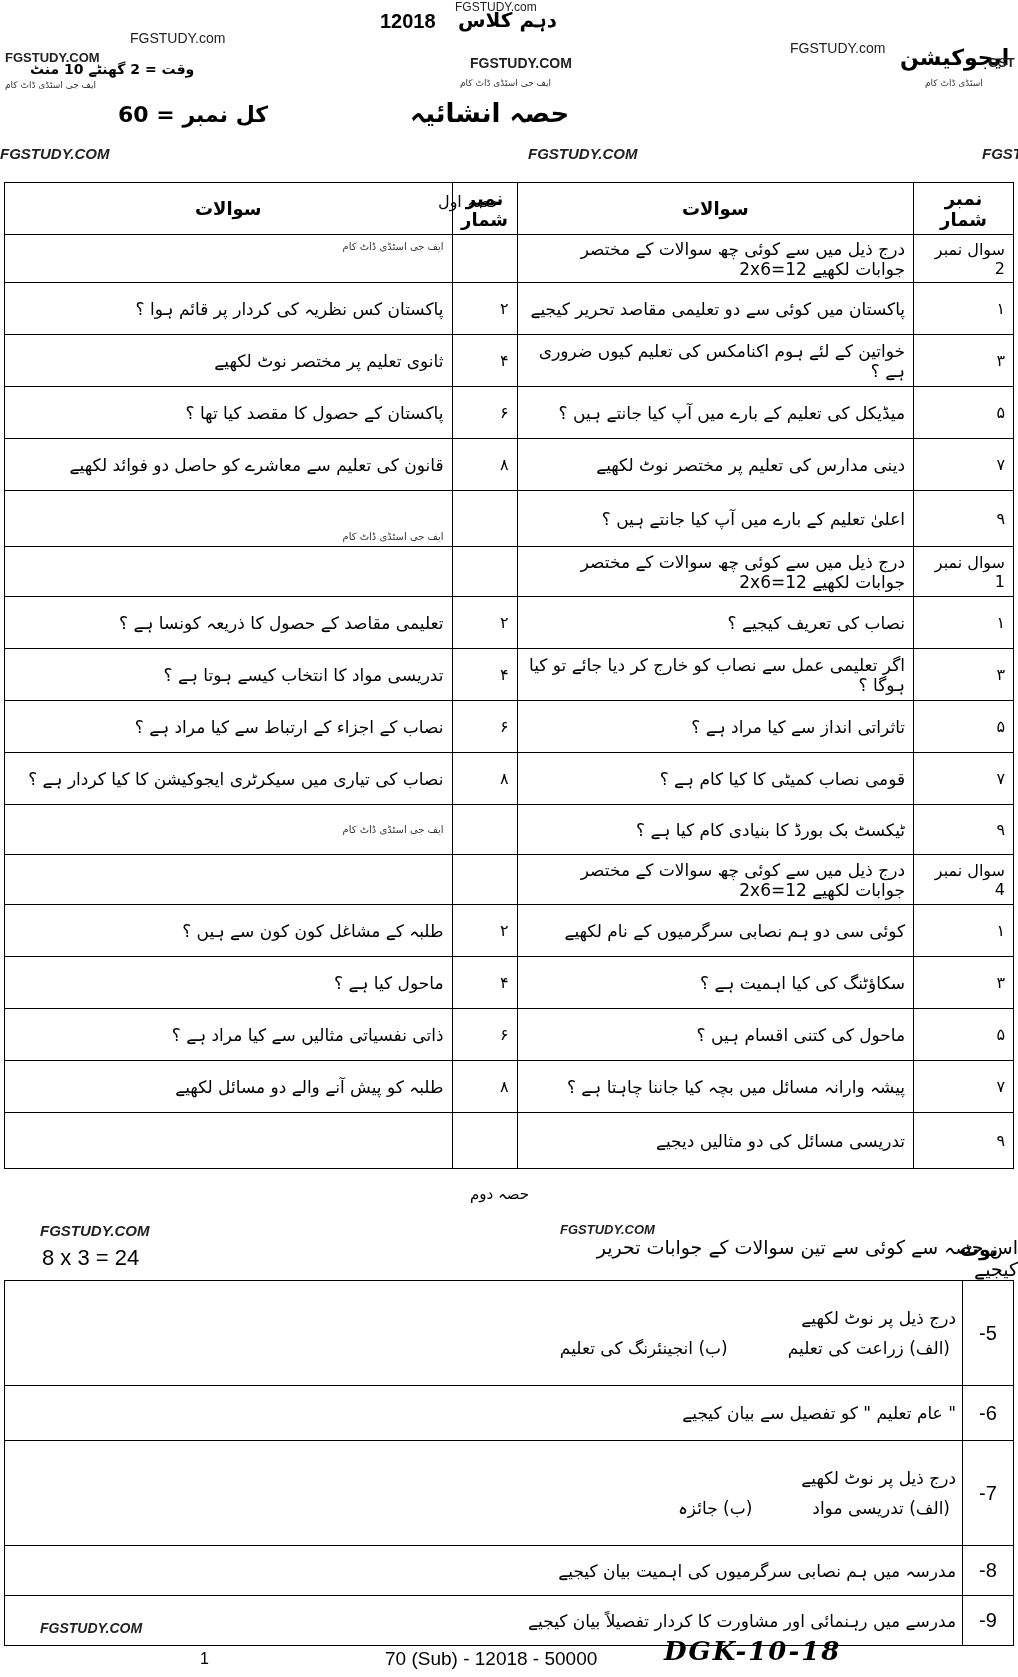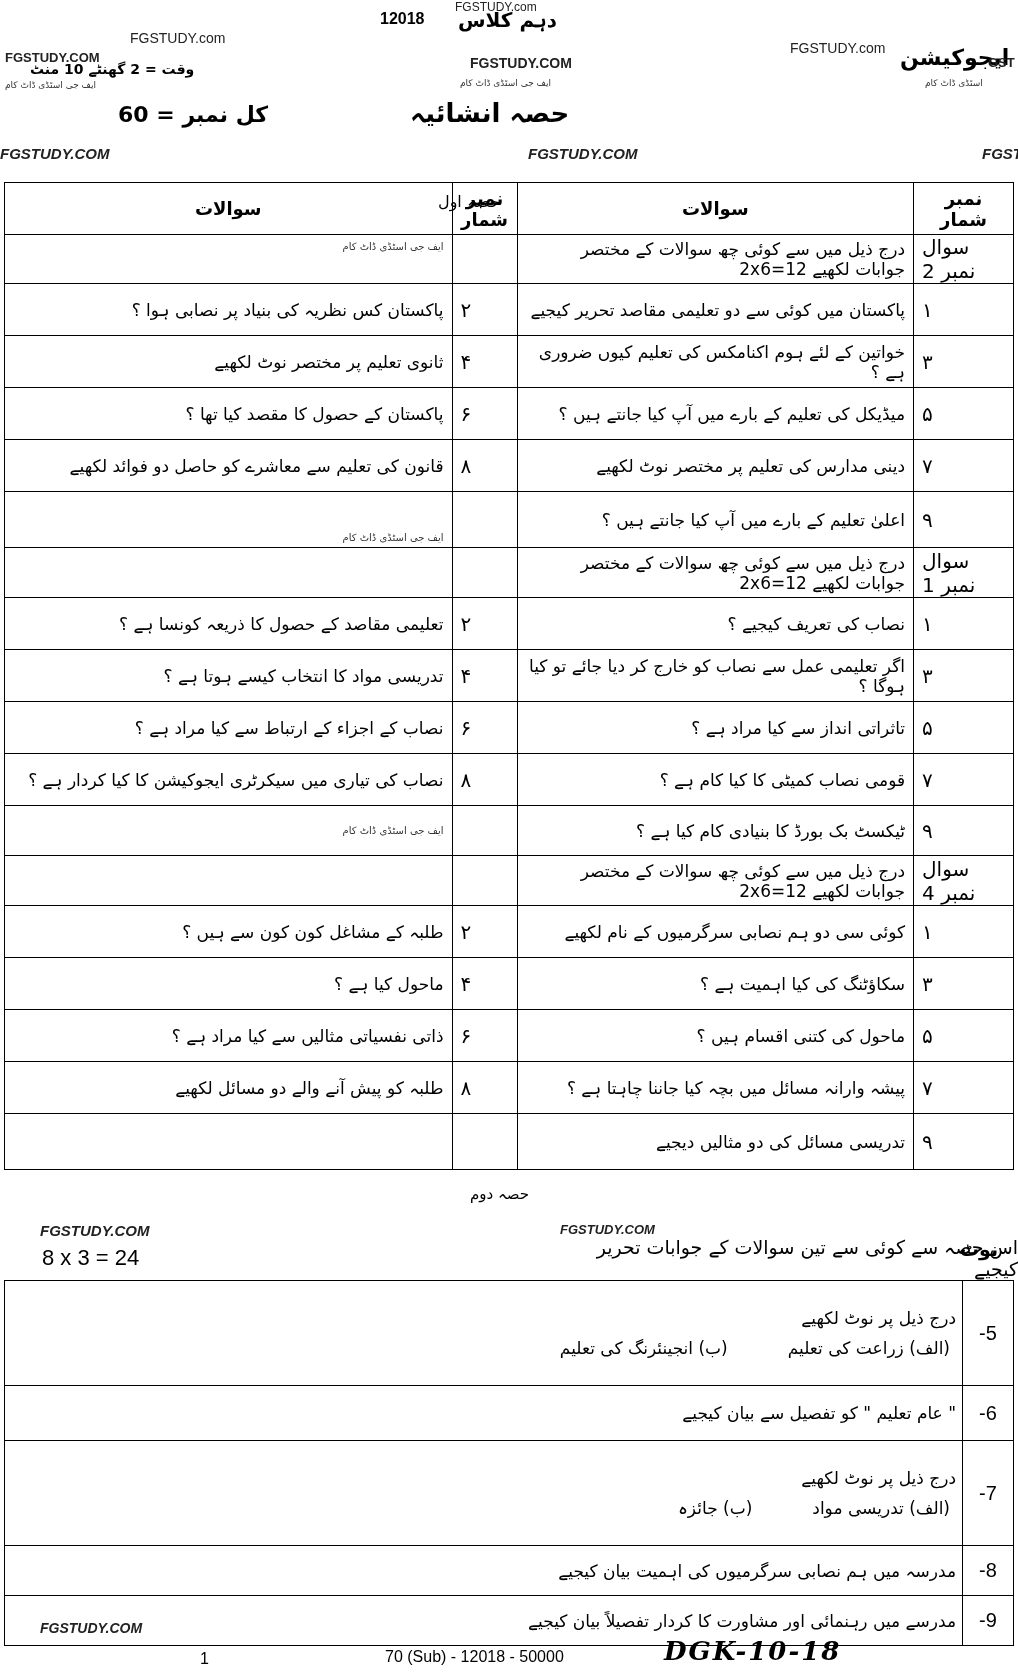--- a/index.html
+++ b/index.html
@@ -3,26 +3,26 @@
 <meta charset="utf-8">
 <style>
   html, body { margin:0; padding:0; background:#ffffff; }
   body { width:1018px; height:1677px; position:relative; overflow:hidden; color:#000; font-family:"DejaVu Sans", sans-serif; }
   .abs { position:absolute; }
   .wm { font-family:"Liberation Sans", sans-serif; color:#222; }
   .wm-plain { font-size:14px; }
   .wm-bold { font-size:15px; font-weight:bold; font-style:italic; }
   .wm-small { font-size:9px; color:#333; direction:rtl; }
   .urdu { direction:rtl; font-family:"DejaVu Sans", sans-serif; }
-  .hdr-num { font-family:"Liberation Sans", sans-serif; font-weight:bold; font-size:16px; }
+  .hdr-num { font-family:"Liberation Sans", sans-serif; font-weight:bold; font-size:20px; }
   .big { font-family:"Liberation Sans", sans-serif; font-size:22px; }
 
   table.q { position:absolute; border-collapse:collapse; direction:rtl; }
   table.q td { border:1.5px solid #000; padding:0 8px; font-size:17px; vertical-align:middle; }
-  table.q td.num { text-align:left; font-size:20px; }
+  table.q td.num { text-align:right; font-size:16px; }
   table.q td.qt { text-align:right; }
   table.q td.hd { text-align:center; font-size:18px; font-weight:bold; }
 
   table.q2 { position:absolute; border-collapse:collapse; direction:rtl; }
   table.q2 td { border:1.5px solid #000; font-size:17px; }
   table.q2 td.n { width:48px; text-align:center; font-family:"Liberation Sans", sans-serif; font-size:20px; }
   table.q2 td.t { text-align:right; padding:1px 6px; vertical-align:middle; }
   .sub { display:flex; gap:60px; padding-right:6px; margin-top:10px; }
   .handwrite { font-family:"DejaVu Serif", serif; font-style:italic; font-weight:bold; font-size:26px; letter-spacing:2px; }
 </style>
@@ -72,21 +72,21 @@
   <tr style="height:48px">
     <td class="num">سوال نمبر 2</td>
     <td class="qt">درج ذیل میں سے کوئی چھ سوالات کے مختصر جوابات لکھیے 2x6=12</td>
     <td></td>
     <td class="qt wm-small" style="font-size:10px;vertical-align:top;padding-top:6px;">ایف جی اسٹڈی ڈاٹ کام</td>
   </tr>
   <tr style="height:52px">
     <td class="num">۱</td>
     <td class="qt">پاکستان میں کوئی سے دو تعلیمی مقاصد تحریر کیجیے</td>
     <td class="num">۲</td>
-    <td class="qt">پاکستان کس نظریہ کی بنیاد پر نصابی ہوا ؟</td>
+    <td class="qt">پاکستان کس نظریہ کی کردار پر قائم ہوا ؟</td>
   </tr>
   <tr style="height:52px">
     <td class="num">۳</td>
     <td class="qt">خواتین کے لئے ہوم اکنامکس کی تعلیم کیوں ضروری ہے ؟</td>
     <td class="num">۴</td>
     <td class="qt">ثانوی تعلیم پر مختصر نوٹ لکھیے</td>
   </tr>
   <tr style="height:52px">
     <td class="num">۵</td>
     <td class="qt">میڈیکل کی تعلیم کے بارے میں آپ کیا جانتے ہیں ؟</td>
@@ -226,14 +226,14 @@
   <tr style="height:50px">
     <td class="n">9-</td>
     <td class="t">مدرسے میں رہنمائی اور مشاورت کا کردار تفصیلاً بیان کیجیے</td>
   </tr>
 </tbody>
   </table>
 
 <div class="abs wm wm-bold" style="left:40px;top:1620px;font-size:14px;">FGSTUDY.COM</div>
 
 <div class="abs" style="left:200px;top:1650px;font-family:'Liberation Sans',sans-serif;font-size:16px;">1</div>
-<div class="abs" style="left:385px;top:1648px;font-family:'Liberation Sans',sans-serif;font-size:16px;text-align:right;">70 (Sub) - 12018 - 50000</div>
+<div class="abs" style="left:385px;top:1648px;font-family:'Liberation Sans',sans-serif;font-size:19px;text-align:right;">70 (Sub) - 12018 - 50000</div>
 <div class="abs handwrite" style="left:648px;top:1636px;margin-left:16px;">DGK-10-18</div>
 
 </body></html>

